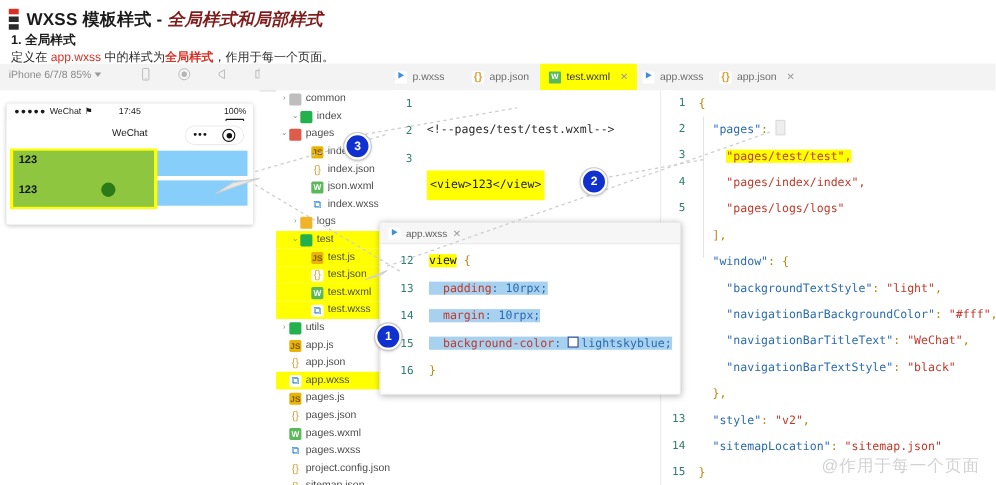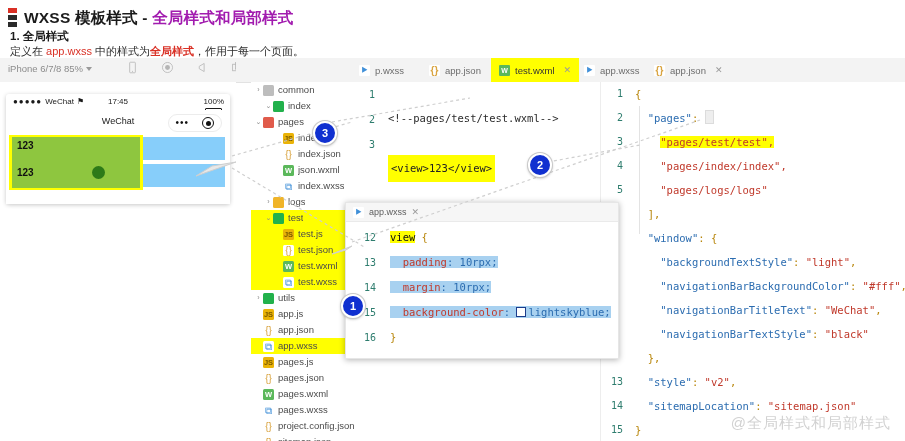--- a/index.html
+++ b/index.html
@@ -12,21 +12,21 @@
   #root{position:relative;width:905px;height:441px;}
 
   
   .doc-header{position:absolute;left:0;top:0;width:905px;height:58px;background:#fff;}
   .doc-title-row{position:absolute;left:8px;top:8px;display:flex;align-items:center;}
   .title-bars{display:inline-block;width:9px;margin-right:7px;}
   .title-bars i{display:block;width:9px;height:5px;background:#d93025;margin-bottom:2px;}
   .title-bars i:nth-child(2){background:#2b2b2b;}
   .title-bars i:nth-child(3){background:#2b2b2b;}
   .doc-title{font-size:15.5px;font-weight:bold;color:#1b1b1b;letter-spacing:.2px;}
-  .doc-title .accent{color:#a21caf;}
+  .doc-title .accent{color:#7f1d1d;font-style:italic;}
   .doc-sub{position:absolute;left:10px;top:29px;font-size:11.5px;font-weight:bold;color:#1b1b1b;}
   .doc-desc{position:absolute;left:10px;top:44px;font-size:11px;color:#2b2b2b;}
   .doc-desc .red{color:#d93025;}
   .doc-desc .redb{color:#d93025;font-weight:bold;}
 
   
   .toolbar{position:absolute;left:0;top:58px;width:905px;height:24px;background:#f3f3f3;border-bottom:1px solid #e2e2e2;}
   .tb-device{position:absolute;left:8px;top:5px;font-size:9.5px;color:#8c8c8c;}
   .tb-caret{display:inline-block;margin-left:3px;border-left:3px solid transparent;border-right:3px solid transparent;border-top:4px solid #9a9a9a;vertical-align:middle;}
   .tb-icons{position:absolute;left:126px;top:3px;display:flex;gap:22px;align-items:center;}
@@ -467,15 +467,15 @@
       <div class="ln"><span class="sel">  <span class="prop">margin</span><span class="val">:</span><span class="val"> 10rpx;</span></span></div>
       <div class="ln"><span class="sel">  <span class="prop">background-color</span><span class="val">: </span><span class="swatch"></span><span class="val">lightskyblue;</span></span></div>
       <div class="ln"><span class="brace">}</span></div>
     </div>
   </div>
 
   <div class="badge badge1">1</div>
   <div class="badge badge2">2</div>
   <div class="badge badge3">3</div>
 
-  <div class="wm">@全局样式和局部样式</div>
+  <div class="wm">@作用于每一个页面</div>
 
 </div>
 
 </body></html>

